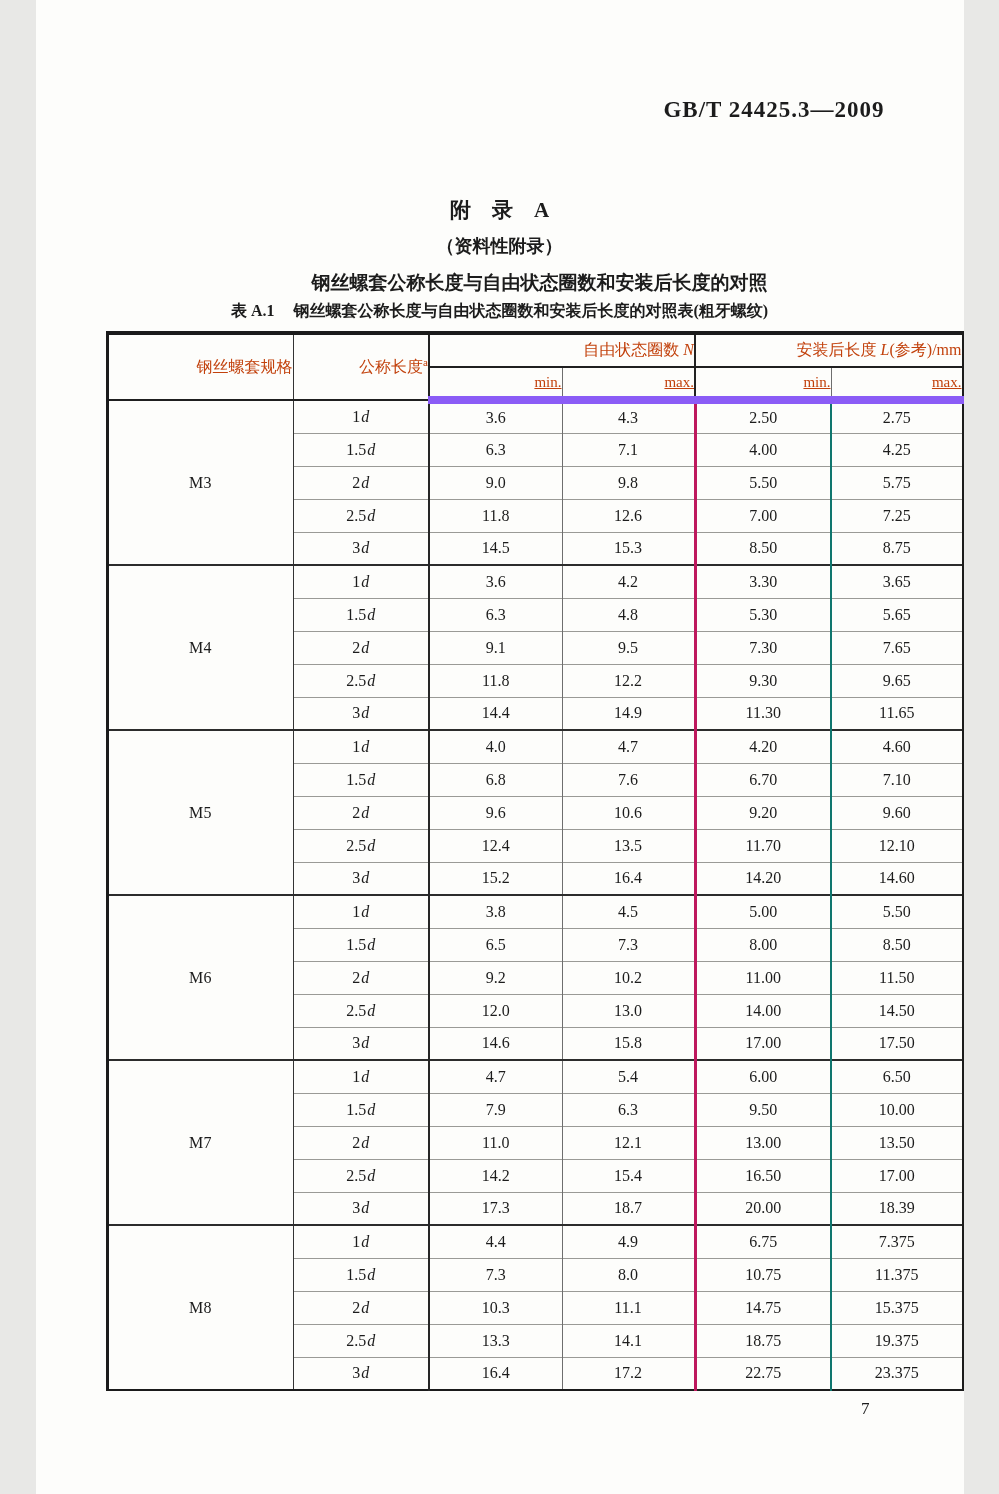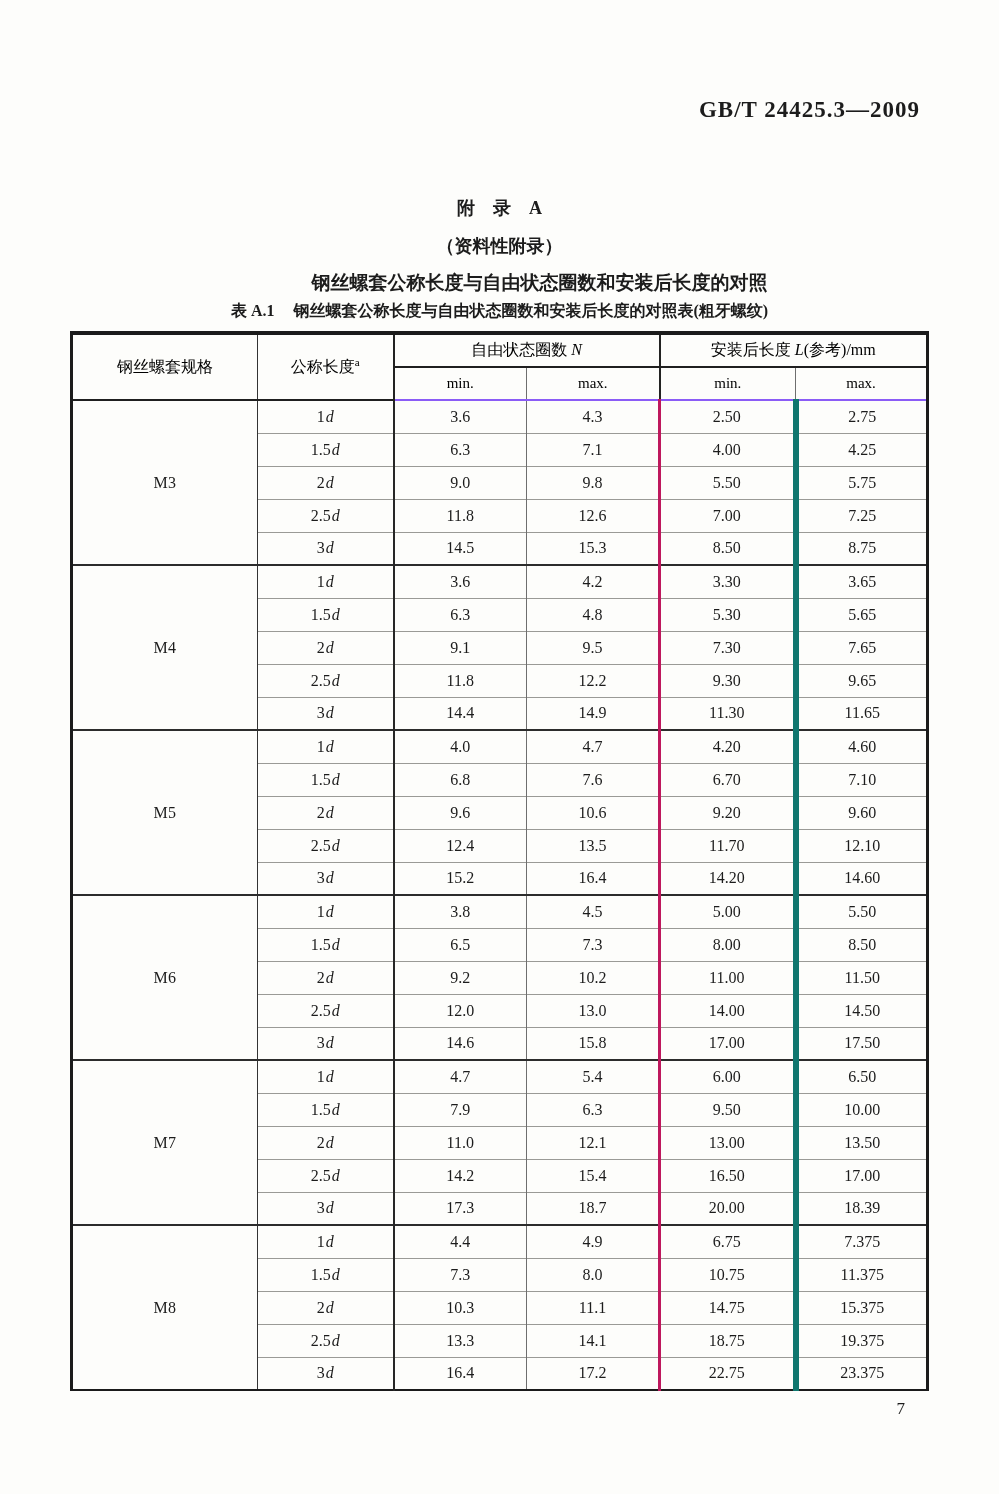--- a/index.html
+++ b/index.html
@@ -1,40 +1,40 @@
 <!DOCTYPE html>
 <html><head>
 <meta charset="utf-8">
 <style>
   * { margin: 0; padding: 0; box-sizing: border-box; }
   html, body { background: #e8e8e6; }
   body { font-family: "Liberation Serif", "DejaVu Serif", serif; color: #1c1c1c; }
 
   .page {
     position: relative;
-    width: 999px;
+    width: 928px;
     height: 1494px;
     margin: 0 auto;
     background: #fdfdfb;
     overflow: hidden;
     padding-left: 25px;
   }
 
   .doc-number {
     position: absolute;
     top: 97px;
     right: 79px;
     font-size: 23px;
     font-weight: bold;
     letter-spacing: 1px;
   }
 
   .centered { position: absolute; left: 0; width: 100%; text-align: center; }
 
-  .appendix-title   { top: 196px; font-size: 18px; font-weight: bold; }
+  .appendix-title   { top: 196px; font-size: 21px; font-weight: bold; }
   .appendix-subtitle{ top: 234px; font-size: 18px; font-weight: bold; }
   .appendix-heading { top: 270px; font-size: 19px; font-weight: bold; margin-left: 40px; }
 
   .table-caption { top: 301px; font-size: 16px; font-weight: bold; }
   .table-caption .cap-label { margin-right: 19px; }
 
   .table-wrap { position: absolute; top: 331px; left: 70px; }
 
   table {
     border-collapse: collapse;
@@ -47,46 +47,46 @@
 
   th, td {
     text-align: center;
     vertical-align: middle;
     padding: 0;
     font-weight: normal;
     overflow: hidden;
     white-space: nowrap;
   }
 
-  thead th { font-size: 16px; color: #000000; }
+  thead th { font-size: 16px; color: #c2410c; text-align: right; }
   thead tr.head-top th { height: 34px; }
   thead tr.subhead  th { height: 33px; font-size: 15px; }
 
   .th-spec, .th-len { border-bottom: 2px solid #1f1f1f; }
   .th-len  { border-left: 1px solid #333; }
   .th-free { border-left: 2px solid #222; border-bottom: 2px solid #1f1f1f; }
   .th-inst { border-left: 2px solid #222; border-bottom: 2px solid #1f1f1f; }
-  thead .subhead th { border-bottom: 2px solid #8b5cf6; }
+  thead .subhead th { border-bottom: 8px solid #8b5cf6; text-decoration: underline; }
   thead .subhead .sc2 { border-left: 2px solid #222; }
   thead .subhead .sc3 { border-left: 1px solid #6e6e6e; }
   thead .subhead .sc4 { border-left: 2px solid #222; }
   thead .subhead .sc5 { border-left: 1px solid #6e6e6e; }
 
   .var { font-style: italic; font-family: "Liberation Serif", "DejaVu Serif", serif; }
   sup { font-size: 11px; vertical-align: super; line-height: 0; }
 
   tbody td { height: 33px; font-size: 16px; border-top: 1px solid #9a9a96; }
   tbody tr.group-start td { border-top: 2px solid #2c2c2c; }
 
   td.spec-cell { border-right: 1px solid #333; font-size: 16px; letter-spacing: 0.5px; }
   td.len-cell  { }
   td.c2 { border-left: 2px solid #262626; }
   td.c3 { border-left: 1px solid #6e6e6e; }
   td.c4 { border-left: 3px solid #be185d; margin-top: 9px; }
-  td.c5 { border-left: 6px solid #0f766e; }
+  td.c5 { border-left: 2px solid #0f766e; }
   td.len-cell i { font-style: italic; margin-left: 1px; }
 
   .page-number {
     position: absolute;
     top: 1399px;
     right: 94px;
     font-size: 17px;
   }
 </style>
 </head>

